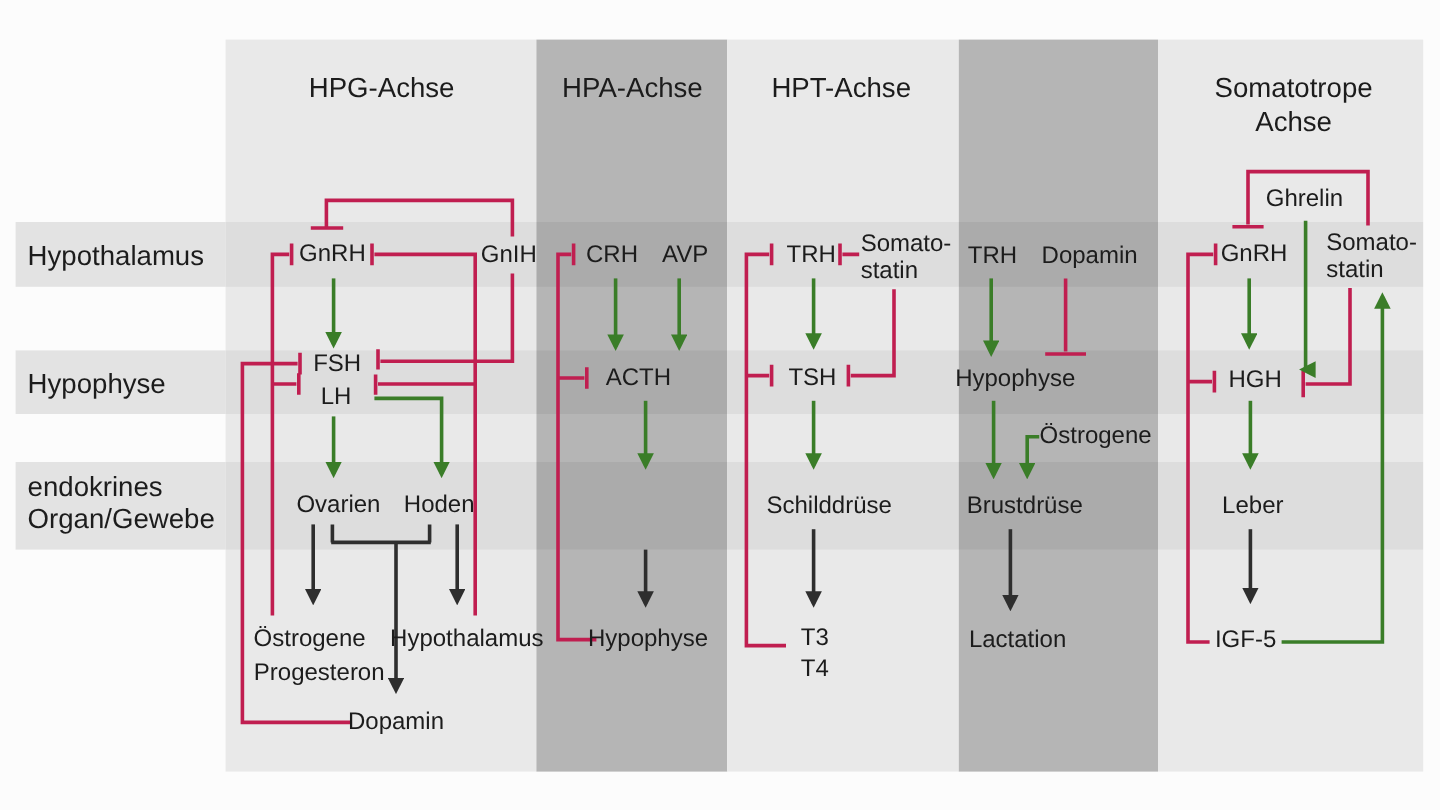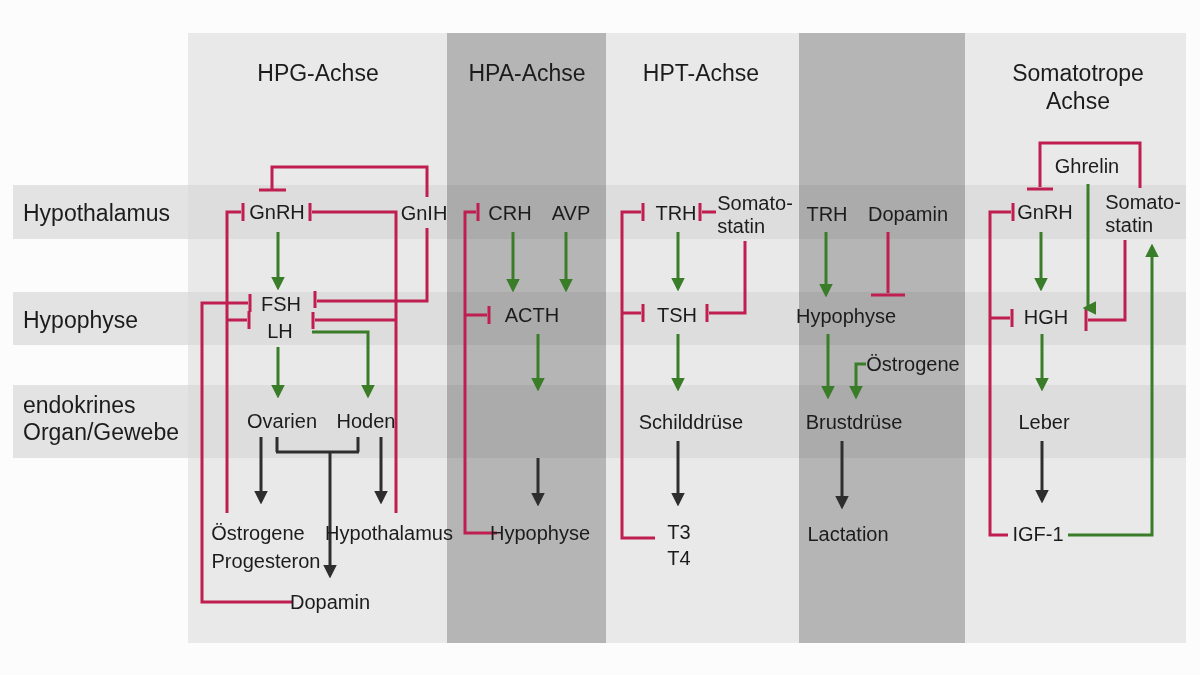--- a/index.html
+++ b/index.html
@@ -155,15 +155,15 @@
   <div class="node" style="left:848px;top:534px">Lactation</div>
 
   <div class="node" style="left:1087px;top:166px">Ghrelin</div>
   <div class="node" style="left:1045px;top:212px">GnRH</div>
   <div class="node" style="left:1143px;top:214px">
     <div>Somato-</div>
     <div>statin</div>
   </div>
   <div class="node" style="left:1046px;top:317px">HGH</div>
   <div class="node" style="left:1044px;top:422px">Leber</div>
-  <div class="node" style="left:1038px;top:534px">IGF-1</div>
+  <div class="node" style="left:1038px;top:534px">IGF-5</div>
 
 </div>
 
 </body></html>

